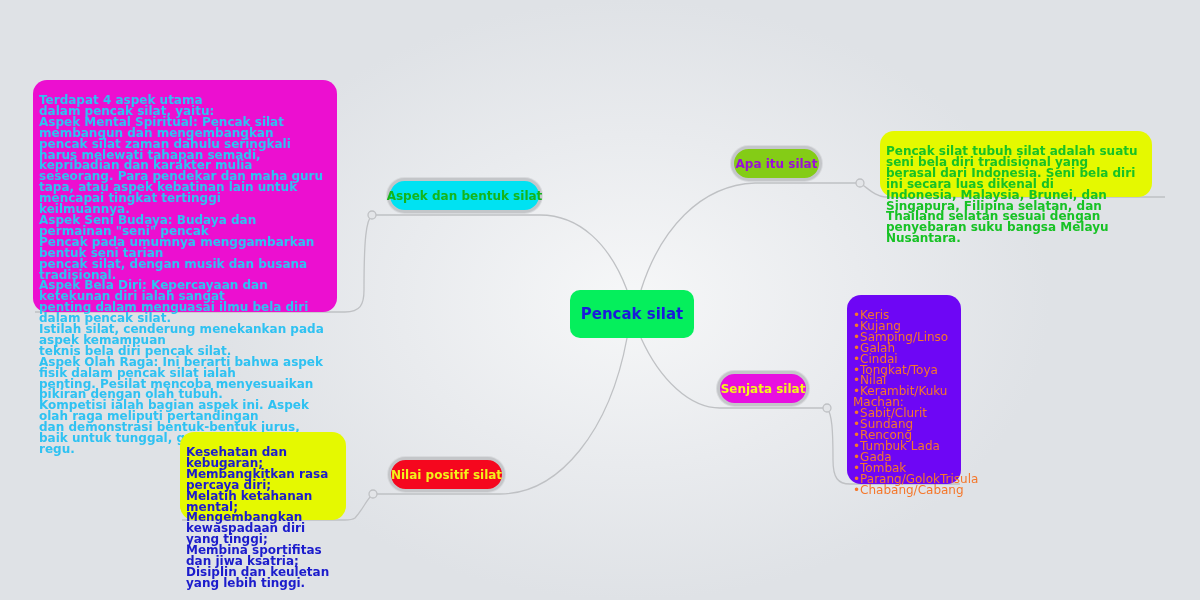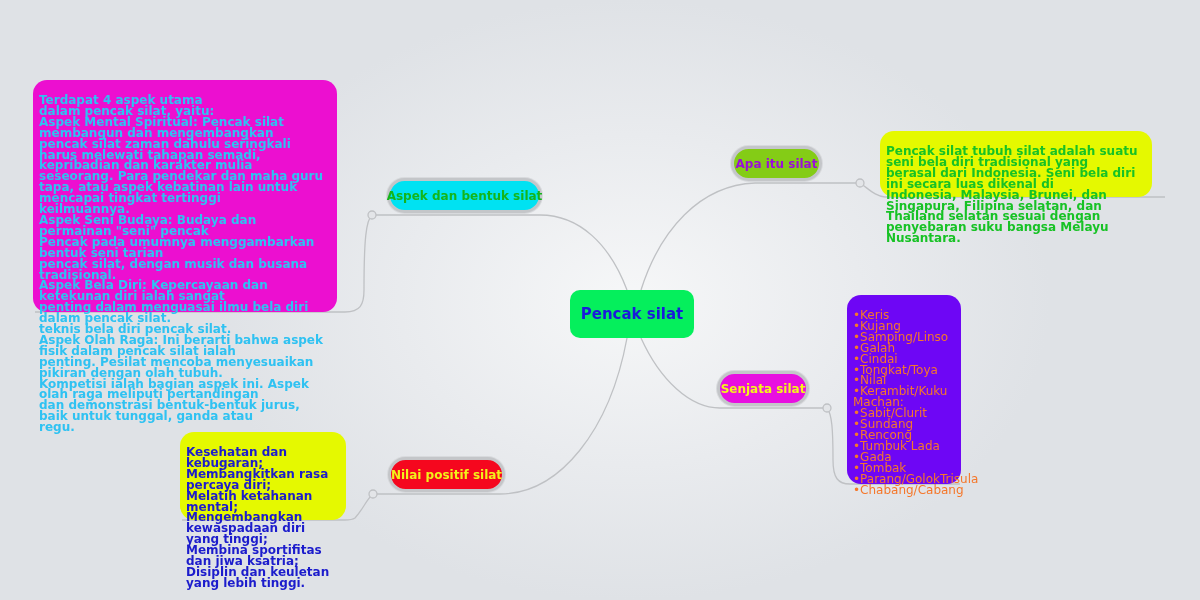--- a/index.html
+++ b/index.html
@@ -70,20 +70,21 @@
       <p>Aspek Mental Spiritual: Pencak silat membangun dan mengembangkan</p>
       <p>pencak silat zaman dahulu seringkali harus melewati tahapan semadi,</p>
       <p>kepribadian dan karakter mulia seseorang. Para pendekar dan maha guru</p>
       <p>tapa, atau aspek kebatinan lain untuk mencapai tingkat tertinggi</p>
       <p>keilmuannya.</p>
       <p>Aspek Seni Budaya: Budaya dan permainan "seni" pencak</p>
       <p>Pencak pada umumnya menggambarkan bentuk seni tarian</p>
       <p>pencak silat, dengan musik dan busana tradisional.</p>
       <p>Aspek Bela Diri: Kepercayaan dan ketekunan diri ialah sangat</p>
       <p>penting dalam menguasai ilmu bela diri dalam pencak silat.</p>
+      <p>Istilah silat, cenderung menekankan pada aspek kemampuan</p>
       <p>teknis bela diri pencak silat.</p>
       <p>Aspek Olah Raga: Ini berarti bahwa aspek fisik dalam pencak silat ialah</p>
       <p>penting. Pesilat mencoba menyesuaikan pikiran dengan olah tubuh.</p>
       <p>Kompetisi ialah bagian aspek ini. Aspek olah raga meliputi pertandingan</p>
       <p>dan demonstrasi bentuk-bentuk jurus, baik untuk tunggal, ganda atau</p>
       <p>regu.</p>
     </div>
 </div>
 
 <div class="node branch" id="b-apa" style="left: 731px; top: 146px; width: 91px; height: 35px; background: #84cc16; color: rgb(154, 16, 216);">

